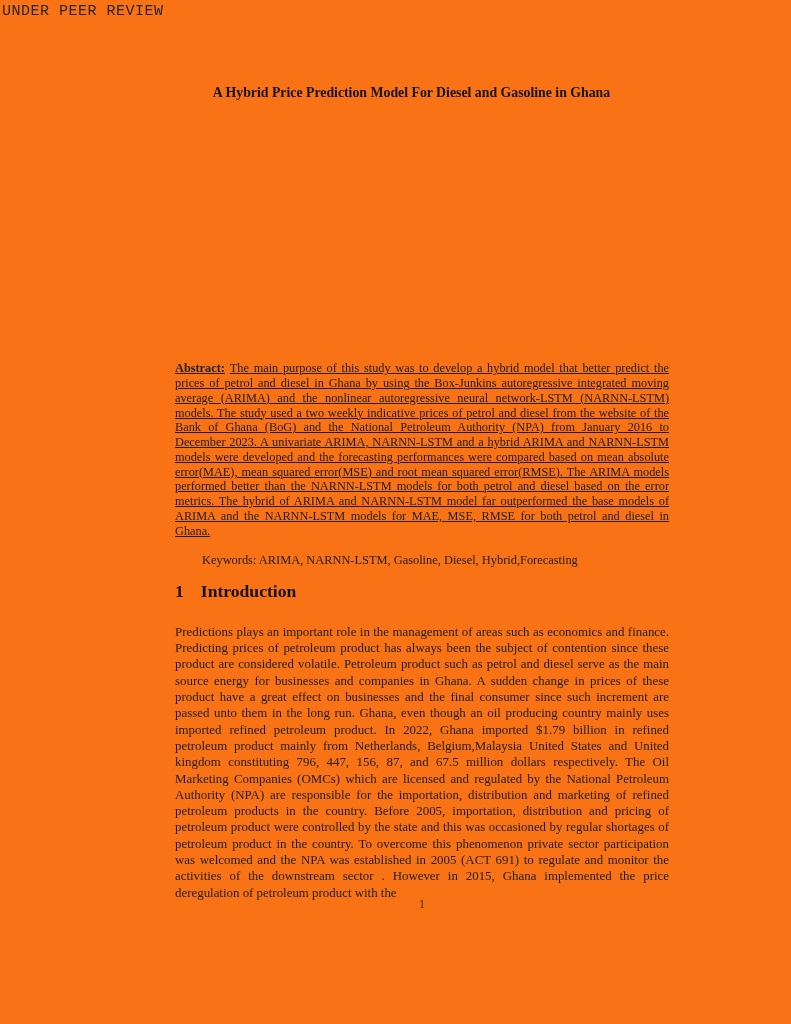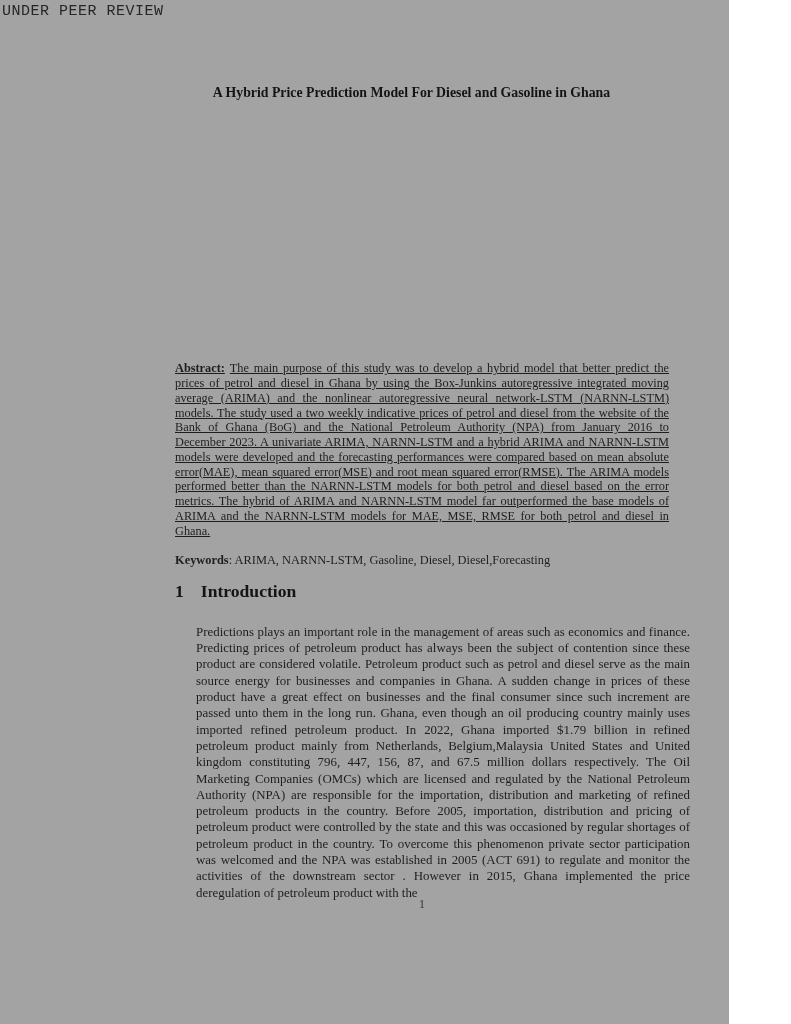--- a/index.html
+++ b/index.html
@@ -2,23 +2,23 @@
 <html><head>
 <meta charset="utf-8">
 <style>
   html, body {
     margin: 0;
     padding: 0;
     background: #ffffff;
   }
   .page {
     position: relative;
-    width: 729px;
+    width: 791px;
     height: 1024px;
-    background: #a3a3a3;
+    background: #f97316;
     font-family: "Liberation Serif", serif;
     color: #1e1e1e;
     overflow: hidden;
   }
   .watermark {
     position: absolute;
     left: 2px;
     top: 3px;
     font-family: "Liberation Mono", monospace;
     font-size: 15px;
@@ -51,38 +51,38 @@
   .abstract-label {
     font-weight: bold;
     padding-right: 5px;
   }
   .keywords {
     top: 541px;
     font-size: 12.4px;
     line-height: 15px;
   }
   .keywords-label {
-    font-weight: bold;
+    font-weight: normal;
+    margin-left: 27px;
   }
   .section-heading {
     top: 566px;
     font-size: 17.6px;
     font-weight: bold;
     color: #141414;
   }
   .section-number {
     display: inline-block;
     margin-right: 17px;
   }
   .intro {
     top: 611px;
     text-align: justify;
     font-size: 12.9px;
     line-height: 16.3px;
-    margin-left: 21px;
   }
   .page-number {
     position: absolute;
     top: 897px;
     left: 175px;
     width: 494px;
     text-align: center;
     font-size: 12px;
     color: #333333;
   }
@@ -91,21 +91,21 @@
 <body>
 
 <div class="page">
 
   <div class="watermark">UNDER PEER REVIEW</div>
 
   <h1 class="title">A Hybrid Price Prediction Model For Diesel and Gasoline in Ghana</h1>
 
   <p class="column abstract"><span class="abstract-label">Abstract:</span><span>The main purpose of this study was to develop a hybrid model that better predict the prices of petrol and diesel in Ghana by using the Box-Junkins autoregressive integrated moving average (ARIMA) and the nonlinear autoregressive neural network-LSTM (NARNN-LSTM) models. The study used a two weekly indicative prices of petrol and diesel from the website of the Bank of Ghana (BoG) and the National Petroleum Authority (NPA) from January 2016 to December 2023. A univariate ARIMA, NARNN-LSTM and a hybrid ARIMA and NARNN-LSTM models were developed and the forecasting performances were compared based on mean absolute error(MAE), mean squared error(MSE) and root mean squared error(RMSE). The ARIMA models performed better than the NARNN-LSTM models for both petrol and diesel based on the error metrics. The hybrid of ARIMA and NARNN-LSTM model far outperformed the base models of ARIMA and the NARNN-LSTM models for MAE, MSE, RMSE for both petrol and diesel in Ghana.</span></p>
 
-  <p class="column keywords"><span class="keywords-label">Keywords</span><span>: ARIMA, NARNN-LSTM, Gasoline, Diesel, Diesel,Forecasting</span></p>
+  <p class="column keywords"><span class="keywords-label">Keywords</span><span>: ARIMA, NARNN-LSTM, Gasoline, Diesel, Hybrid,Forecasting</span></p>
 
   <h2 class="column section-heading"><span class="section-number">1</span><span>Introduction</span></h2>
 
   <p class="column intro">Predictions plays an important role in the management of areas such as economics and finance. Predicting prices of petroleum product has always been the subject of contention since these product are considered volatile. Petroleum product such as petrol and diesel serve as the main source energy for businesses and companies in Ghana. A sudden change in prices of these product have a great effect on businesses and the final consumer since such increment are passed unto them in the long run. Ghana, even though an oil producing country mainly uses imported refined petroleum product. In 2022, Ghana imported $1.79 billion in refined petroleum product mainly from Netherlands, Belgium,Malaysia United States and United kingdom constituting 796, 447, 156, 87, and 67.5 million dollars respectively. The Oil Marketing Companies (OMCs) which are licensed and regulated by the National Petroleum Authority (NPA) are responsible for the importation, distribution and marketing of refined petroleum products in the country. Before 2005, importation, distribution and pricing of petroleum product were controlled by the state and this was occasioned by regular shortages of petroleum product in the country. To overcome this phenomenon private sector participation was welcomed and the NPA was established in 2005 (ACT 691) to regulate and monitor the activities of the downstream sector . However in 2015, Ghana implemented the price deregulation of petroleum product with the</p>
 
   <div class="page-number">1</div>
 
 </div>
 
 </body></html>

